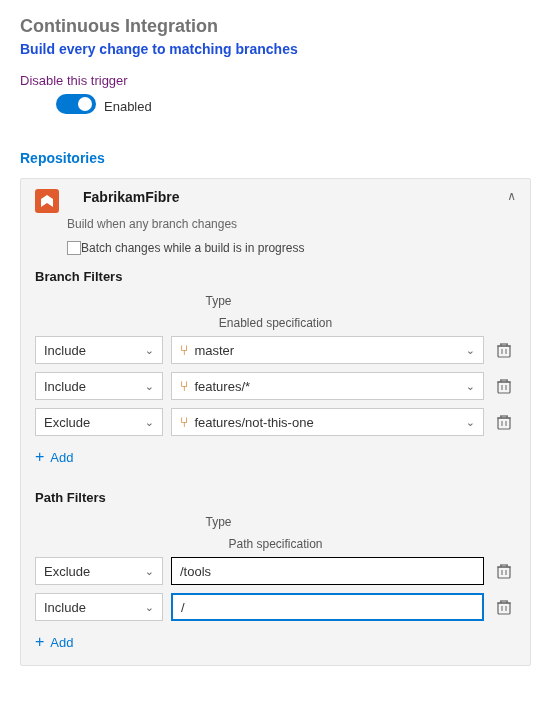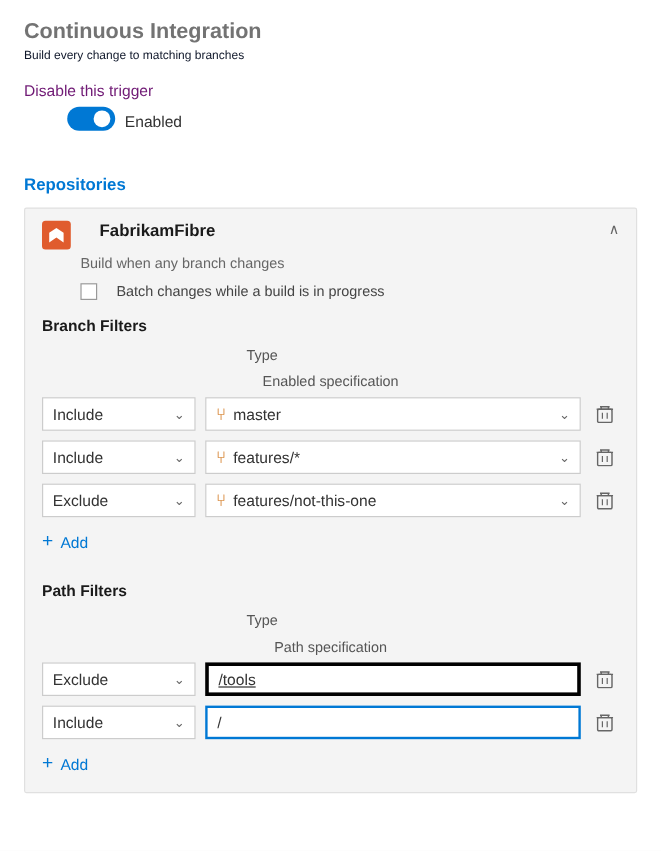--- a/index.html
+++ b/index.html
@@ -17,23 +17,24 @@
     }
 
     .page-title {
       font-size: 18px;
       font-weight: 600;
       color: #737373;
       margin-bottom: 4px;
     }
 
     .page-subtitle {
-      font-size: 10px;
-      color: #0f172a;
+      font-size: 14px;
+      color: #1d4ed8;
       margin-bottom: 16px;
+      font-weight: bold;
     }
 
     .disable-trigger-label {
       font-size: 13px;
       color: #701a75;
       margin-bottom: 6px;
     }
 
     .toggle-row {
       display: flex;
@@ -126,21 +127,21 @@
     .repo-subtitle {
       font-size: 12px;
       color: #666;
       margin-left: 32px;
       margin-bottom: 10px;
     }
 
     .checkbox-row {
       display: flex;
       align-items: flex-start;
-      gap: 16px;
+      gap: 0;
       margin-left: 32px;
       margin-bottom: 14px;
     }
 
     .checkbox {
       width: 14px;
       height: 14px;
       border: 1px solid #999;
       background: #fff;
       flex-shrink: 0;
@@ -276,28 +277,27 @@
     }
 
     .path-spec-input.active {
       border-color: #0078d4;
       border-width: 2px;
     }
 
     .path-spec-text {
       flex: 1;
       height: 28px;
-      border: 3px solid #000000;
+      border: 1px solid #000000;
       background: #fff;
       display: flex;
       align-items: center;
       padding: 0 8px;
       font-size: 13px;
       color: #333;
-      text-decoration: underline;
     }
 
     .delete-icon-svg {
       width: 14px;
       height: 16px;
     }
   </style>
 </head>
 <body>
 

